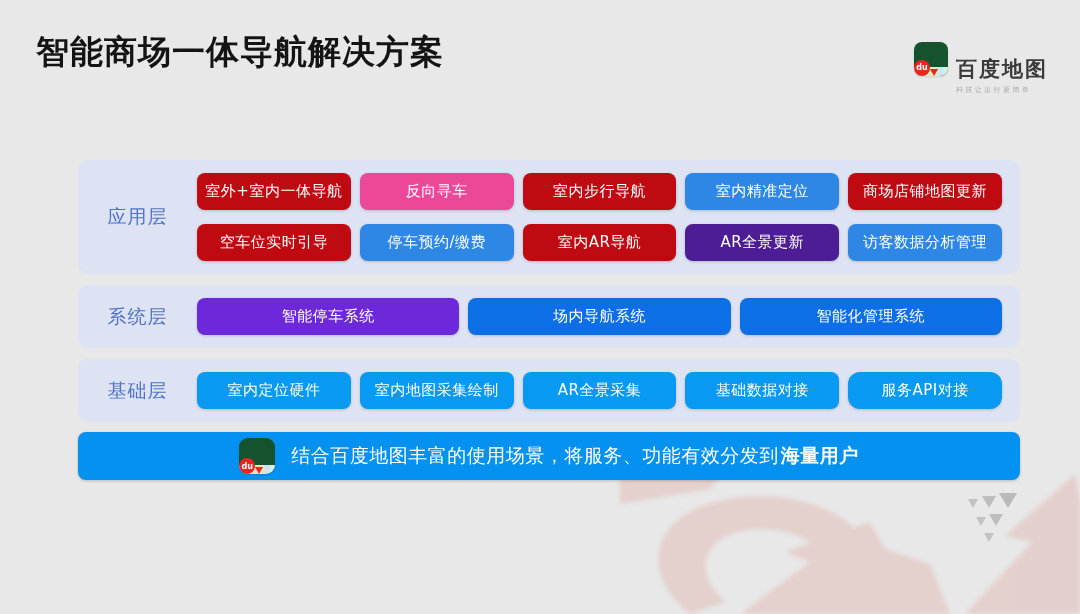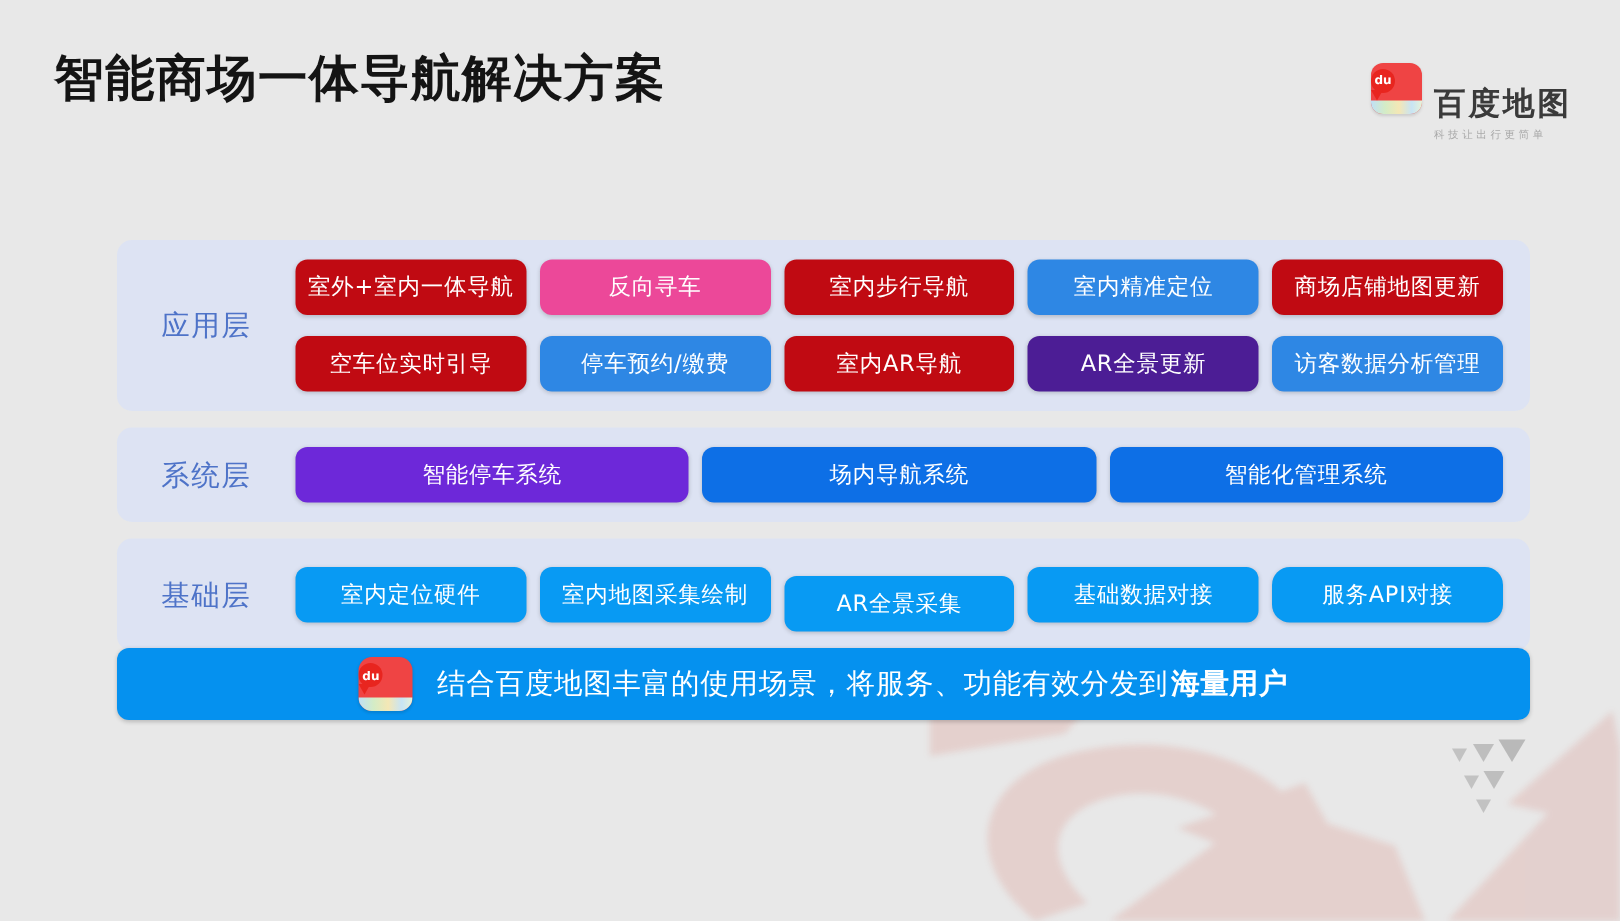--- a/index.html
+++ b/index.html
@@ -15,23 +15,23 @@
   
   .slide-title {
     position:absolute; left:36px; top:30px;
     font-size:33px; font-weight:bold; color:#141414;
     letter-spacing:1px;
   }
 
   
   .logo { position:absolute; right:32px; top:22px; display:flex; align-items:center; gap:8px; }
   .app-icon {
-    position:relative; width:34px; height:34px; background:#ef4444;
+    position:relative; width:34px; height:34px; background:#14532d;
     border-radius:8px; overflow:hidden;
-    display:flex; flex-direction:column; align-items:flex-start; justify-content:flex-start;
+    display:flex; flex-direction:row; align-items:flex-end; justify-content:flex-start;
     padding-top:4px; box-shadow:0 1px 2px rgba(0,0,0,.12);
   }
   .map-stripe {
     position:absolute; bottom:0; left:0; right:0; height:9px;
     background:linear-gradient(90deg,#bfe0f6 0%,#d4ecc6 28%,#f4e7b5 55%,#c8e4f4 80%,#e7f2d8 100%);
   }
   .pin-head {
     width:16px; height:16px; background:#e8251f; border-radius:50%;
     color:#fff; font-size:8px; font-weight:bold;
     display:flex; align-items:center; justify-content:center; z-index:2;
@@ -49,21 +49,21 @@
   .stack { position:absolute; left:78px; top:160px; width:942px; }
   .panel {
     display:flex; align-items:center;
     background:#dde3f3; border-radius:10px; margin-bottom:11px;
   }
   .layer-label {
     width:119px; flex:0 0 119px; text-align:center;
     font-size:19px; color:#4e73c8; font-weight:500; letter-spacing:1px;
   }
   .rows { flex:1; display:flex; flex-direction:column; gap:14px; padding:13px 18px 13px 0; }
-  .btn-row { display:flex; gap:9px;align-items:center; }
+  .btn-row { display:flex; gap:9px; }
   .box {
     flex:1; height:37px; border-radius:8px;
     display:flex; align-items:center; justify-content:center;
     color:#ffffff; font-size:15px; font-weight:500; letter-spacing:.5px;
     box-shadow:0 1px 3px rgba(0,0,0,.18);
     white-space:nowrap;
   }
 
   
   .banner {
@@ -149,21 +149,21 @@
       </div>
     </div>
   </section>
 
   <section class="panel">
     <div class="layer-label">基础层</div>
     <div class="rows">
       <div class="btn-row">
         <div class="box" style="background: rgb(8, 154, 243);">室内定位硬件</div>
         <div class="box" style="background: rgb(8, 154, 243);">室内地图采集绘制</div>
-        <div class="box" style="background: rgb(8, 154, 243); margin-top: 12px;">AR全景采集</div>
+        <div class="box" style="background: rgb(8, 154, 243);">AR全景采集</div>
         <div class="box" style="background: rgb(8, 154, 243);">基础数据对接</div>
         <div class="box" style="background: rgb(8, 154, 243); border-radius: 12px;">服务API对接</div>
       </div>
     </div>
   </section>
 </div>
 
 <div class="banner" style="background: rgb(5, 145, 239);">
   <div class="app-icon">
     <div class="pin-head">du</div>

